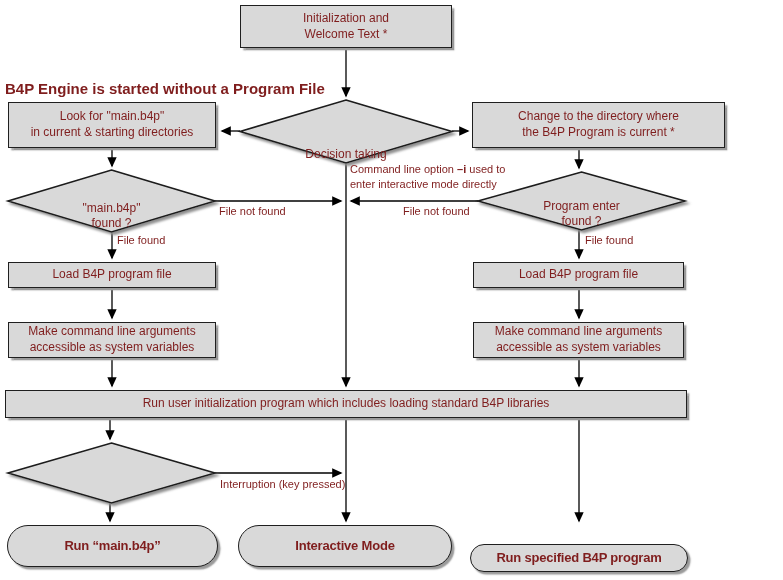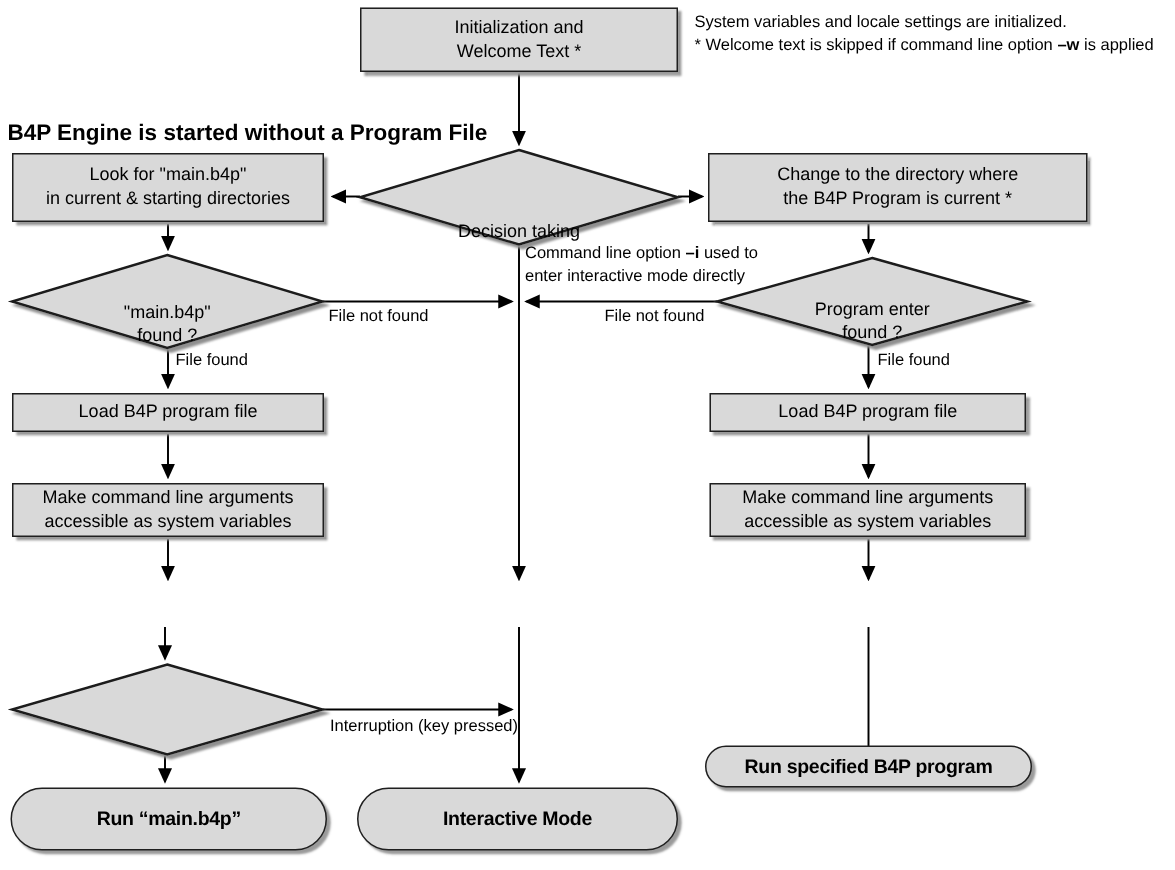--- a/index.html
+++ b/index.html
@@ -1,17 +1,17 @@
 <!DOCTYPE html>
 <html><head>
 <meta charset="utf-8">
 <style>
   html,body { margin:0; padding:0; background:#fff; }
   .canvas { position:relative; width:783px; height:580px; background:#ffffff;
-            font-family:"Liberation Sans", sans-serif; color:#000000; overflow:hidden; }
+            font-family:"Liberation Sans", sans-serif; color:#7f1d1d; overflow:hidden; }
   svg.connectors { position:absolute; left:0; top:0; z-index:1; }
   .edge { stroke:#000; stroke-width:1.3; fill:none; }
   .diamond { fill:#d9d9d9; stroke:#1a1a1a; stroke-width:1.6; }
   .box { position:absolute; z-index:2; background:#d9d9d9; border:1.5px solid #1f1f1f;
          box-shadow:2.5px 2.5px 1.5px #9a9a9a; display:flex; align-items:center;
          justify-content:center; text-align:center; font-size:12px; line-height:1.3;
          box-sizing:border-box; }
   .terminal { border-radius:21px; font-weight:bold; font-size:13px; letter-spacing:-0.2px; }
   .dtext { position:absolute; z-index:2; display:flex; align-items:flex-end; justify-content:center;
            text-align:center; font-size:12px; line-height:1.3; pointer-events:none; }
@@ -101,30 +101,33 @@
     </div>
   </div>
 
   <div class="box" style="left:473px; top:322px; width:211px; height:36px;">
     <div>
       <span>Make command line arguments</span><br>
       <span>accessible as system variables</span>
     </div>
   </div>
 
+  <div class="box" style="left:5px; top:390px; width:682px; height:28px;">
+    <span>Run user initialization program which includes loading standard B4P libraries</span>
+  </div>
 
   <div class="box terminal" style="left:7px; top:525px; width:211px; height:42px;">
     <span>Run “main.b4p”</span>
   </div>
 
   <div class="box terminal" style="left:238px; top:525px; width:214px; height:42px;">
     <span>Interactive Mode</span>
   </div>
 
-  <div class="box terminal" style="left:470px; top:497px; width:218px; height:28px;">
+  <div class="box terminal" style="left:470px; top:544px; width:218px; height:28px;">
     <span>Run specified B4P program</span>
   </div>
 
   <div class="dtext" style="left:240px; top:100px; width:212px; height:63px;">
     <span>Decision taking</span>
   </div>
 
   <div class="dtext" style="left:8px; top:170px; width:207px; height:62px;">
     <div>
       <span>"main.b4p"</span><br>
@@ -135,24 +138,20 @@
   <div class="dtext" style="left:478px; top:172px; width:207px; height:58px;">
     <div>
       <span>Program enter</span><br>
       <span>found ?</span>
     </div>
   </div>
 
 
   <div class="heading" style="left:5px; top:80px;">B4P Engine is started without a Program File</div>
 
-  <div class="note" style="left:463px; top:8px; width:315px;">
-    <span>System variables and locale settings are initialized.</span><br>
-    <span>* Welcome text is skipped if command line option </span><span class="b">–w</span><span> is applied</span>
-  </div>
 
   <div class="note" style="left:350px; top:162px; width:180px;">
     <span>Command line option </span><span class="b">–i</span><span> used to</span><br>
     <span>enter interactive mode directly</span>
   </div>
 
   <div class="elabel" style="left:219px; top:205px;">File not found</div>
   <div class="elabel" style="left:403px; top:205px;">File not found</div>
   <div class="elabel" style="left:117px; top:234px;">File found</div>
   <div class="elabel" style="left:585px; top:234px;">File found</div>

